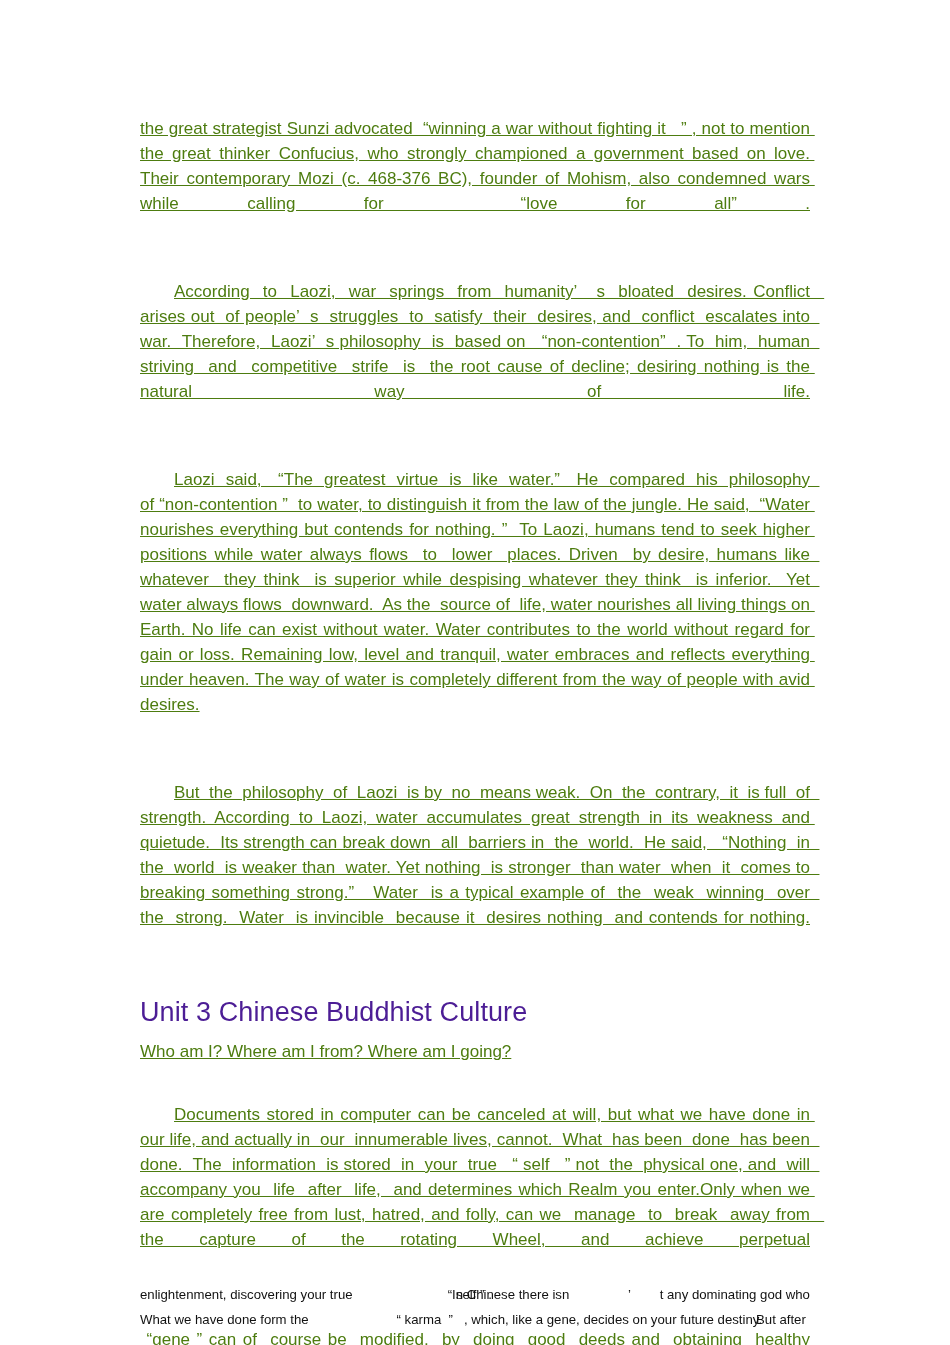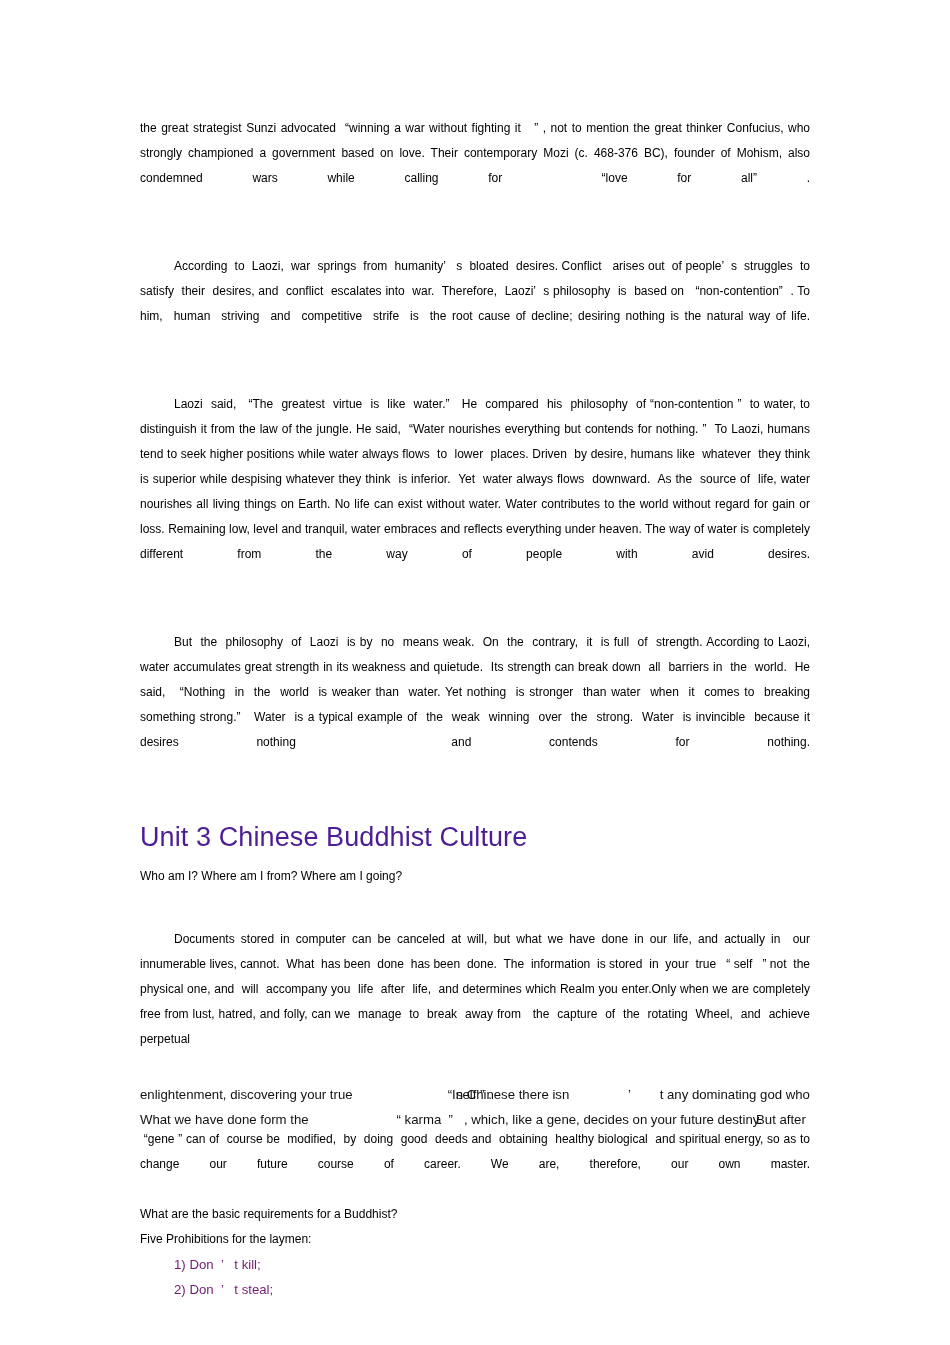--- a/index.html
+++ b/index.html
@@ -24,26 +24,27 @@
     overflow: hidden;
   }
   .content {
     position: absolute;
     left: 140px;
     top: 116px;
     width: 670px;
   }
   p.body {
     margin: 0;
-    font-size: 12px;
+    font-size: 17px;
     line-height: 25px;
     text-align: justify;
     text-justify: inter-word;
-    color: #000000;
+    color: #4d7c0f;
     white-space: pre-wrap;
+    text-decoration: underline;
   }
   p.indent {
     text-indent: 34px;
     margin-top: 38px;
   }
   p.noindent {
     text-indent: 0;
   }
   
   p.body::after {

